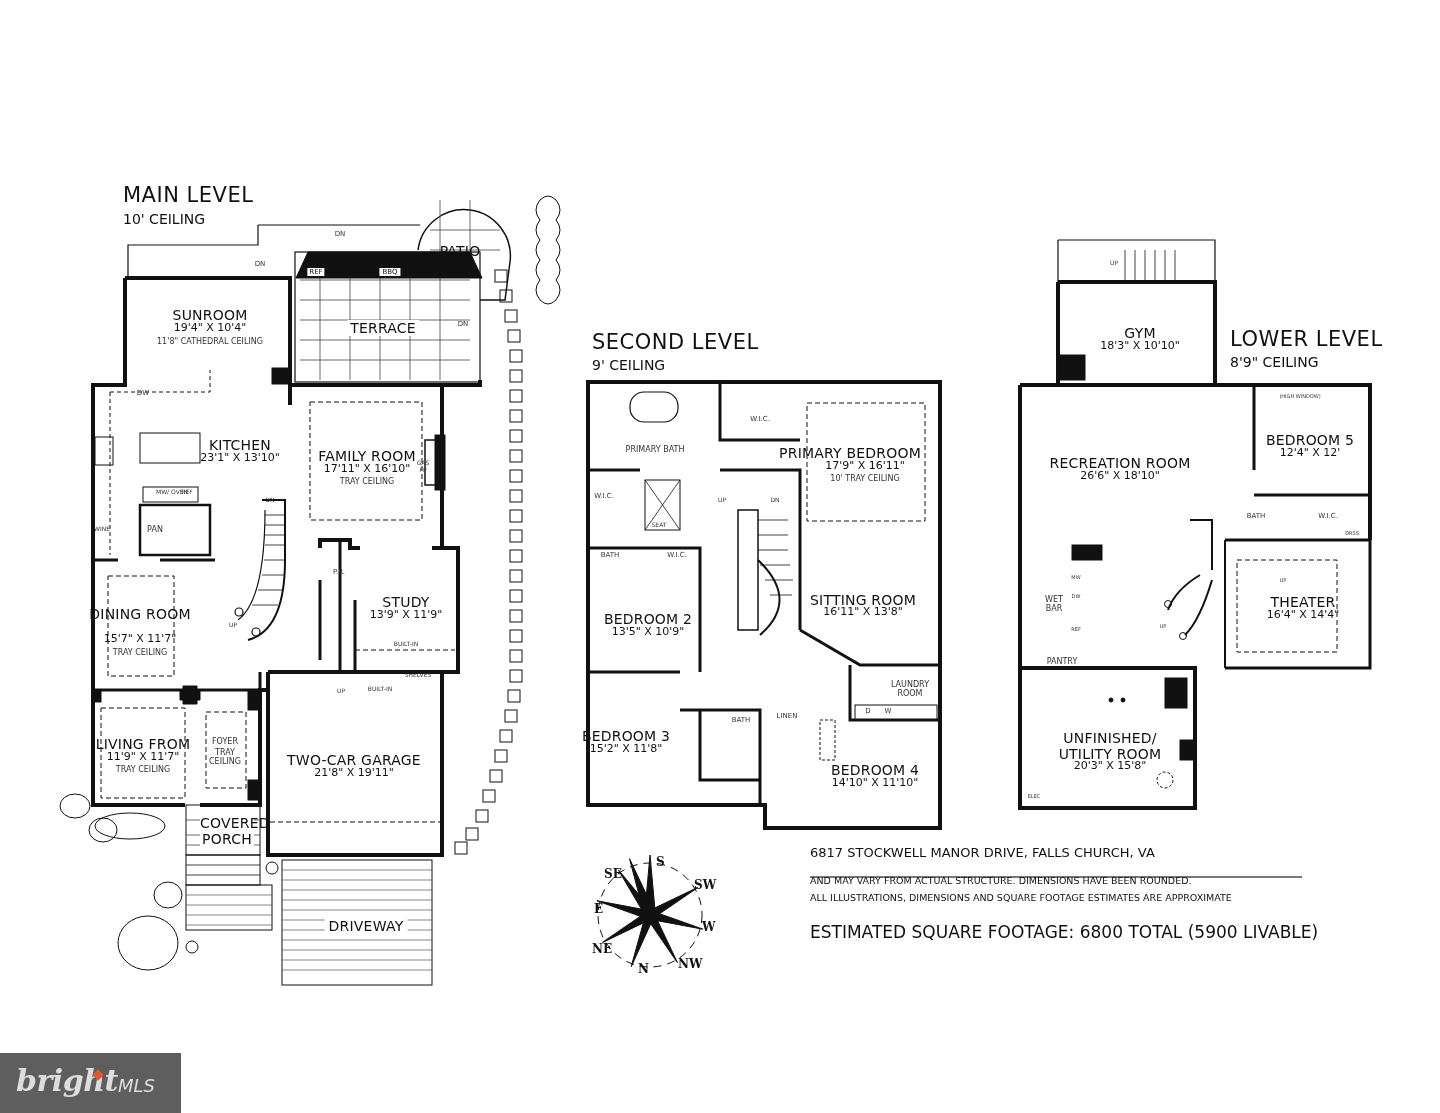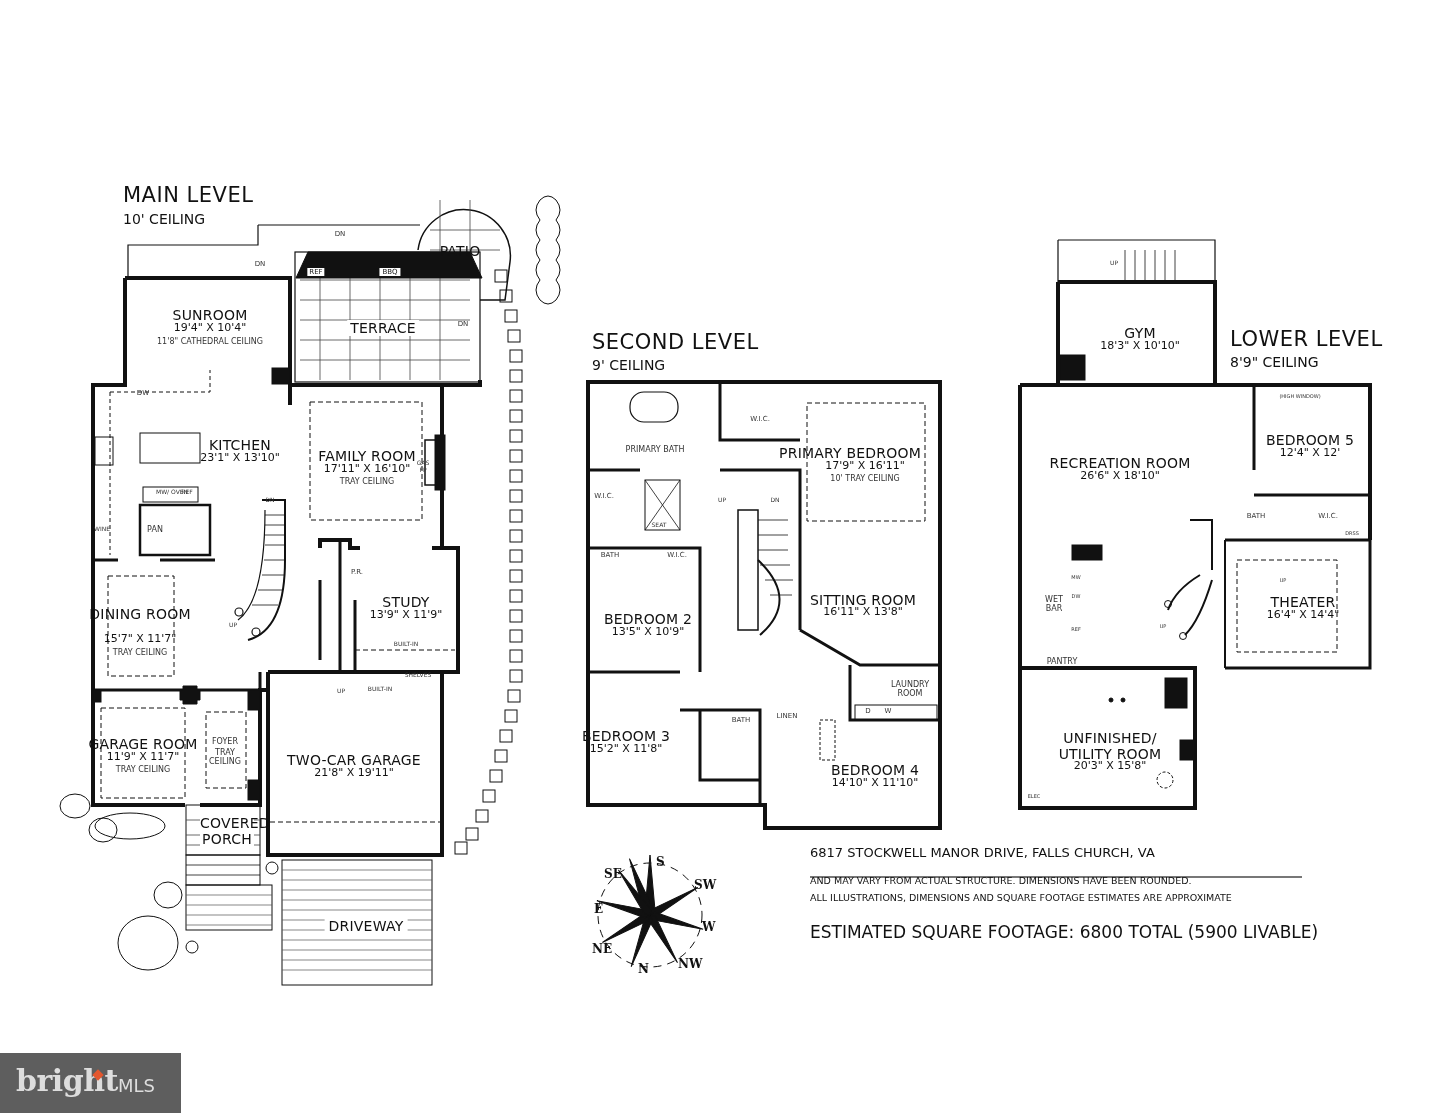--- a/index.html
+++ b/index.html
@@ -8,21 +8,21 @@
   .rn{font-size:14px;letter-spacing:0.2px;}
   .rd{font-size:11px;}
   .rc{font-size:8px;color:#333;}
   .sm{font-size:7px;color:#333;}
   .lvl-title{position:absolute;font-size:21px;letter-spacing:0.5px;text-align:right;}
   .lvl-ceil{position:absolute;font-size:14px;}
   svg{position:absolute;left:0;top:0;}
   .addr{position:absolute;left:810px;top:845px;font-size:13px;border-bottom:2px solid #777;width:492px;padding-bottom:16px;}
   .disc{position:absolute;left:810px;top:872px;font-size:9.5px;line-height:17px;width:500px;}
   .sqft{position:absolute;left:810px;top:922px;font-size:17px;}
-  .logo{position:absolute;left:0;top:1053px;width:181px;height:60px;background:#5e5e5e;}
+  .logo{position:absolute;left:0;top:1053px;width:181px;height:60px;background:#5e5e5e;font-style:italic;}
   .logo .b{position:absolute;left:16px;top:10px;font-family:"DejaVu Serif","Liberation Serif",serif;font-size:30px;color:#ddd;font-weight:bold;letter-spacing:-0.5px;}
   .logo .m{position:absolute;left:118px;top:22px;font-size:18px;color:#ddd;}
   .logo .dot{position:absolute;left:94px;top:18px;width:8px;height:8px;background:#e4572e;transform:rotate(45deg);}
   .compass-l{position:absolute;font-family:"DejaVu Serif","Liberation Serif",serif;font-weight:bold;font-size:12px;}
 </style>
 </head>
 <body>
 
 <svg width="1440" height="1113">
   <g fill="none" stroke="#111">
@@ -225,30 +225,30 @@
   <div class="lbl rn" style="left:367px;top:448px;">FAMILY ROOM</div>
   <div class="lbl rd" style="left:367px;top:463px;">17'11" X 16'10"</div>
   <div class="lbl rc" style="left:367px;top:477px;">TRAY CEILING</div>
   <div class="lbl sm" style="left:423px;top:460px;font-size:6px;width:14px;white-space:normal;">GAS FP</div>
   <div class="lbl sm" style="left:270px;top:497px;font-size:6px;">DN</div>
 
   <div class="lbl rn" style="left:140px;top:606px;" style-w="1">DINING ROOM</div>
   <div class="lbl rd" style="left:140px;top:633px;">15'7" X 11'7"</div>
   <div class="lbl rc" style="left:140px;top:648px;">TRAY CEILING</div>
 
-  <div class="lbl sm" style="left:357px;top:568px;font-size:7px;text-align:center;">P.R.</div>
+  <div class="lbl sm" style="left:339px;top:568px;font-size:7px;text-align:center;">P.R.</div>
   <div class="lbl sm" style="left:233px;top:622px;font-size:6px;">UP</div>
   <div class="lbl rn" style="left:406px;top:594px;">STUDY</div>
   <div class="lbl rd" style="left:406px;top:609px;">13'9" X 11'9"</div>
   <div class="lbl sm" style="left:406px;top:641px;font-size:6px;">BUILT-IN</div>
   <div class="lbl sm" style="left:418px;top:672px;font-size:6px;">SHELVES</div>
   <div class="lbl sm" style="left:380px;top:686px;font-size:6px;">BUILT-IN</div>
   <div class="lbl sm" style="left:341px;top:688px;font-size:6px;">UP</div>
 
-  <div class="lbl rn" style="left:143px;top:736px;">GARAGE ROOM</div>
+  <div class="lbl rn" style="left:143px;top:736px;">LIVING FROM</div>
   <div class="lbl rd" style="left:143px;top:751px;">11'9" X 11'7"</div>
   <div class="lbl rc" style="left:143px;top:765px;">TRAY CEILING</div>
   <div class="lbl rc" style="left:225px;top:737px;">FOYER</div>
   <div class="lbl rc" style="left:225px;top:748px;width:36px;white-space:normal;">TRAY CEILING</div>
 
   <div class="lbl rn" style="left:354px;top:752px;">TWO-CAR GARAGE</div>
   <div class="lbl rd" style="left:354px;top:767px;">21'8" X 19'11"</div>
 
   <div class="lbl rn" style="left:227px;top:815px;width:54px;white-space:normal;background:#fff;">COVERED PORCH</div>
   <div class="lbl rn" style="left:366px;top:918px;background:#fff;padding:0 4px;">DRIVEWAY</div>

